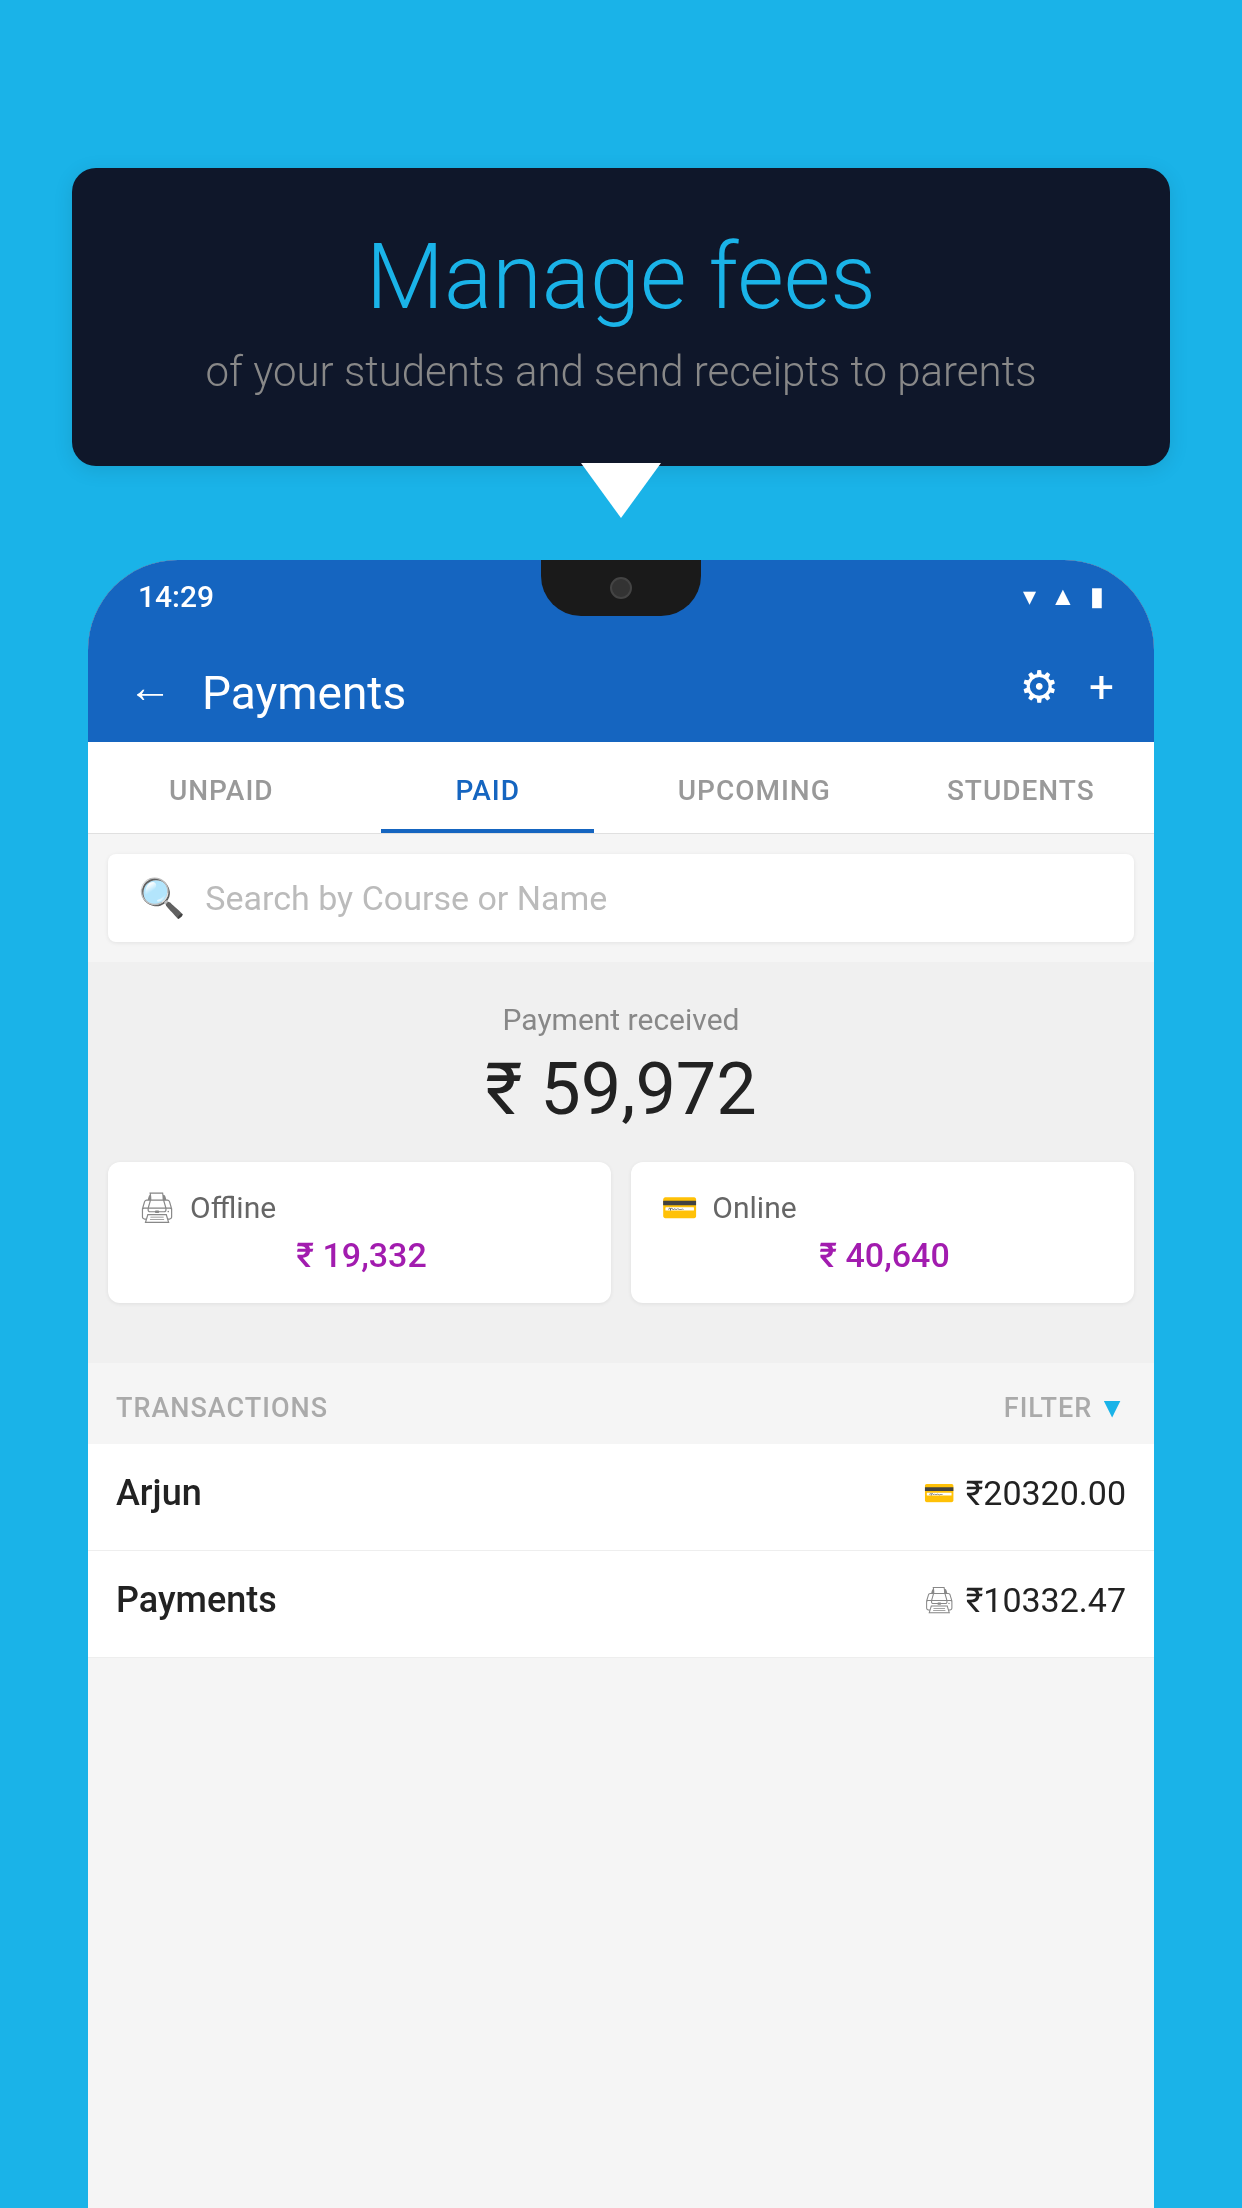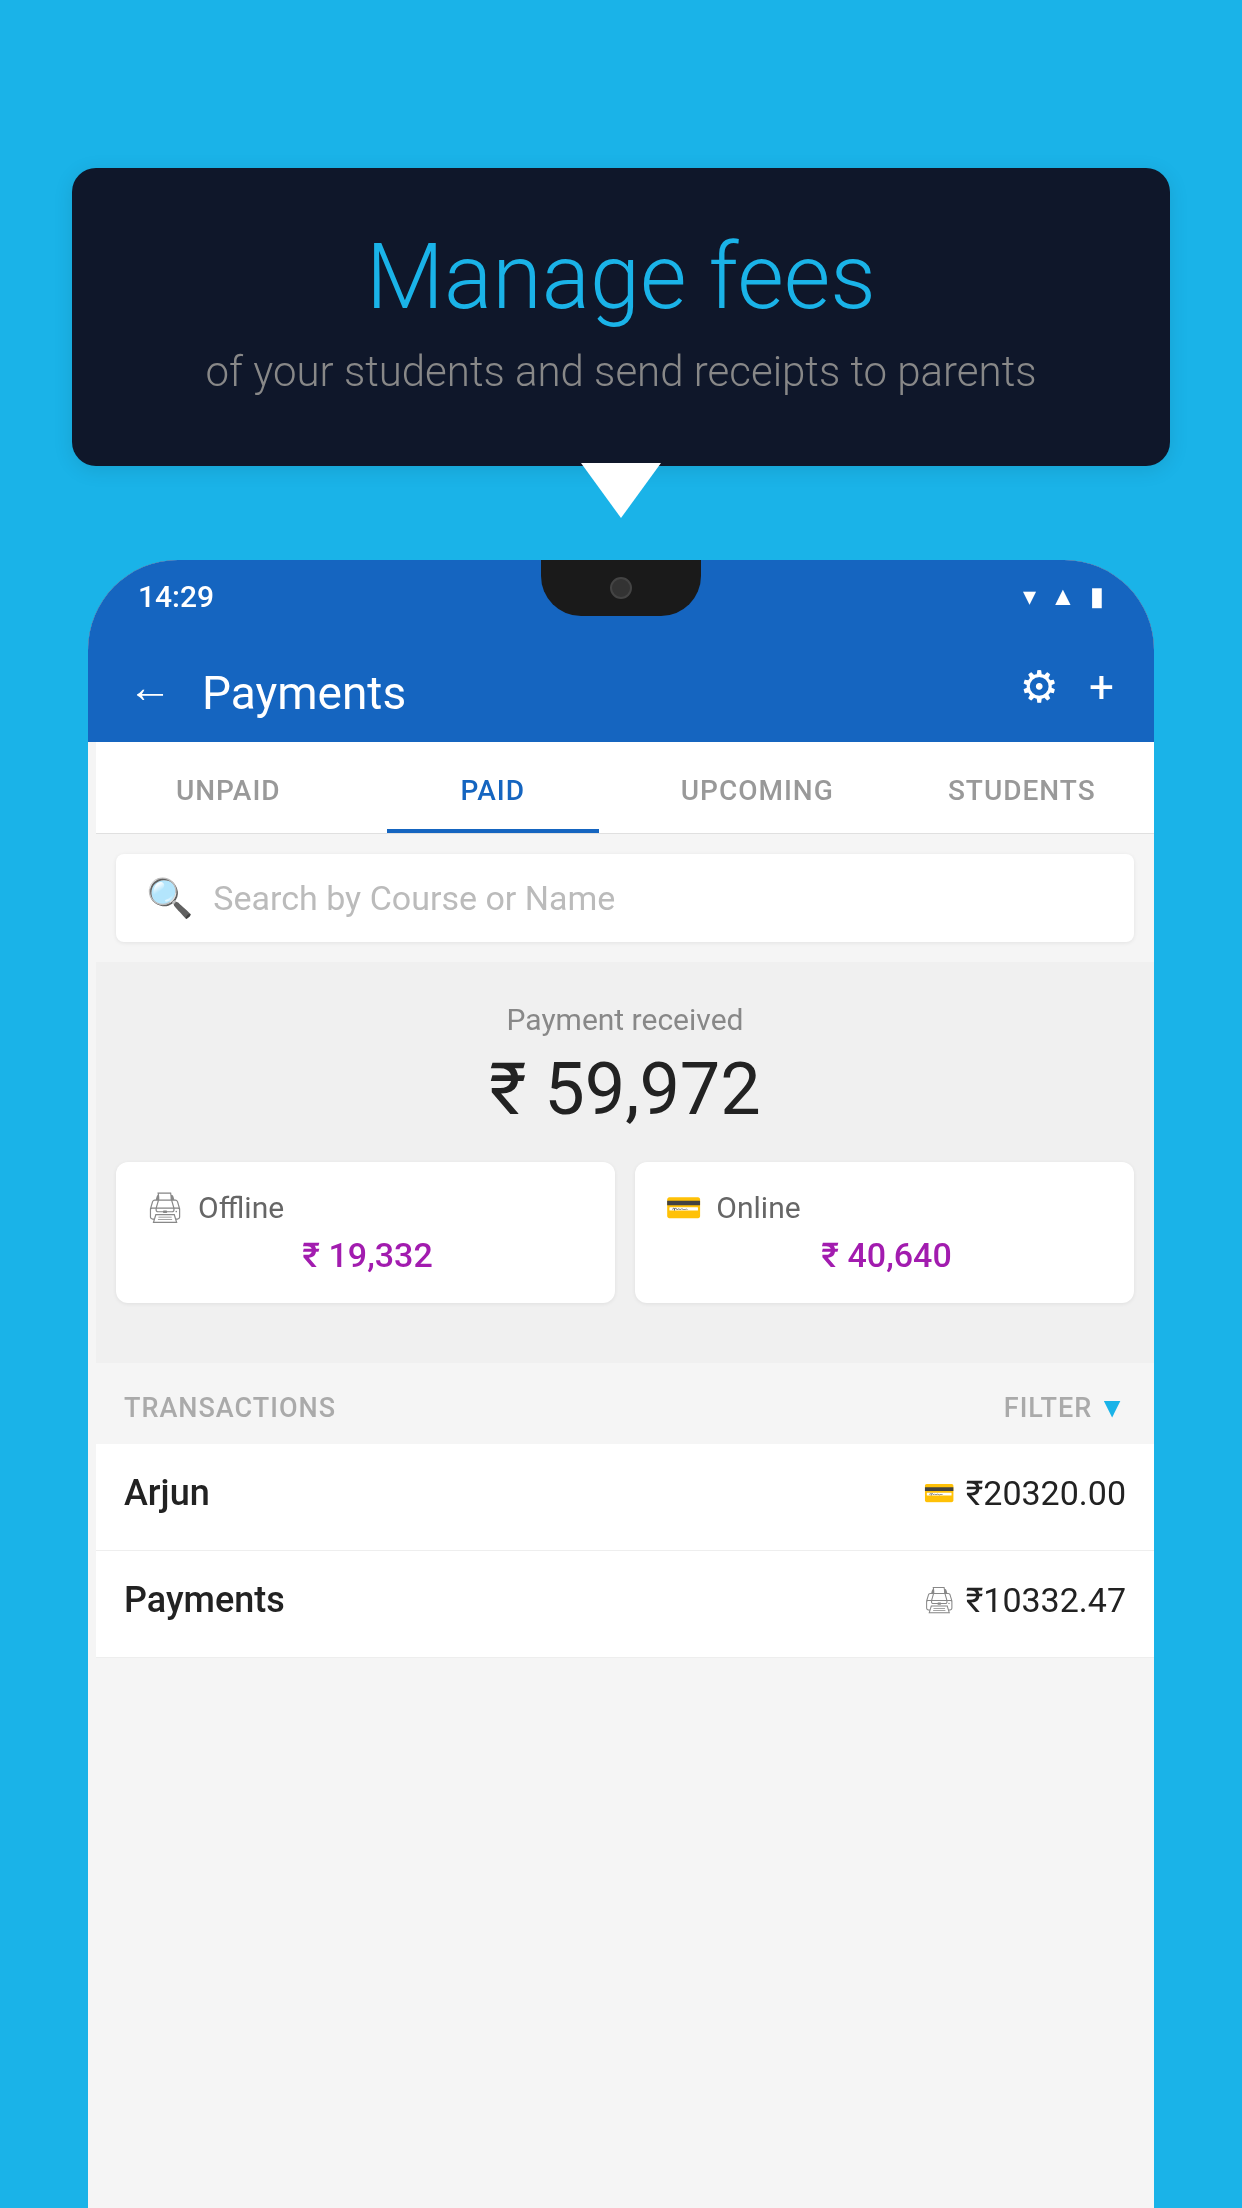--- a/index.html
+++ b/index.html
@@ -316,21 +316,20 @@
     .phone-screen {
       background: #f5f5f5;
       border-radius: 70px 70px 0 0;
       overflow: hidden;
       height: 100%;
     }
     .screen-content {
       background: #f5f5f5;
       height: calc(100% - 182px);
       overflow: hidden;
-      padding-left: 8px;
     }
   </style>
 </head>
 <body>
 
 <div class="speech-bubble">
   <div class="bubble-title">Manage fees</div>
   <div class="bubble-subtitle">of your students and send receipts to parents</div>
 </div>
 

